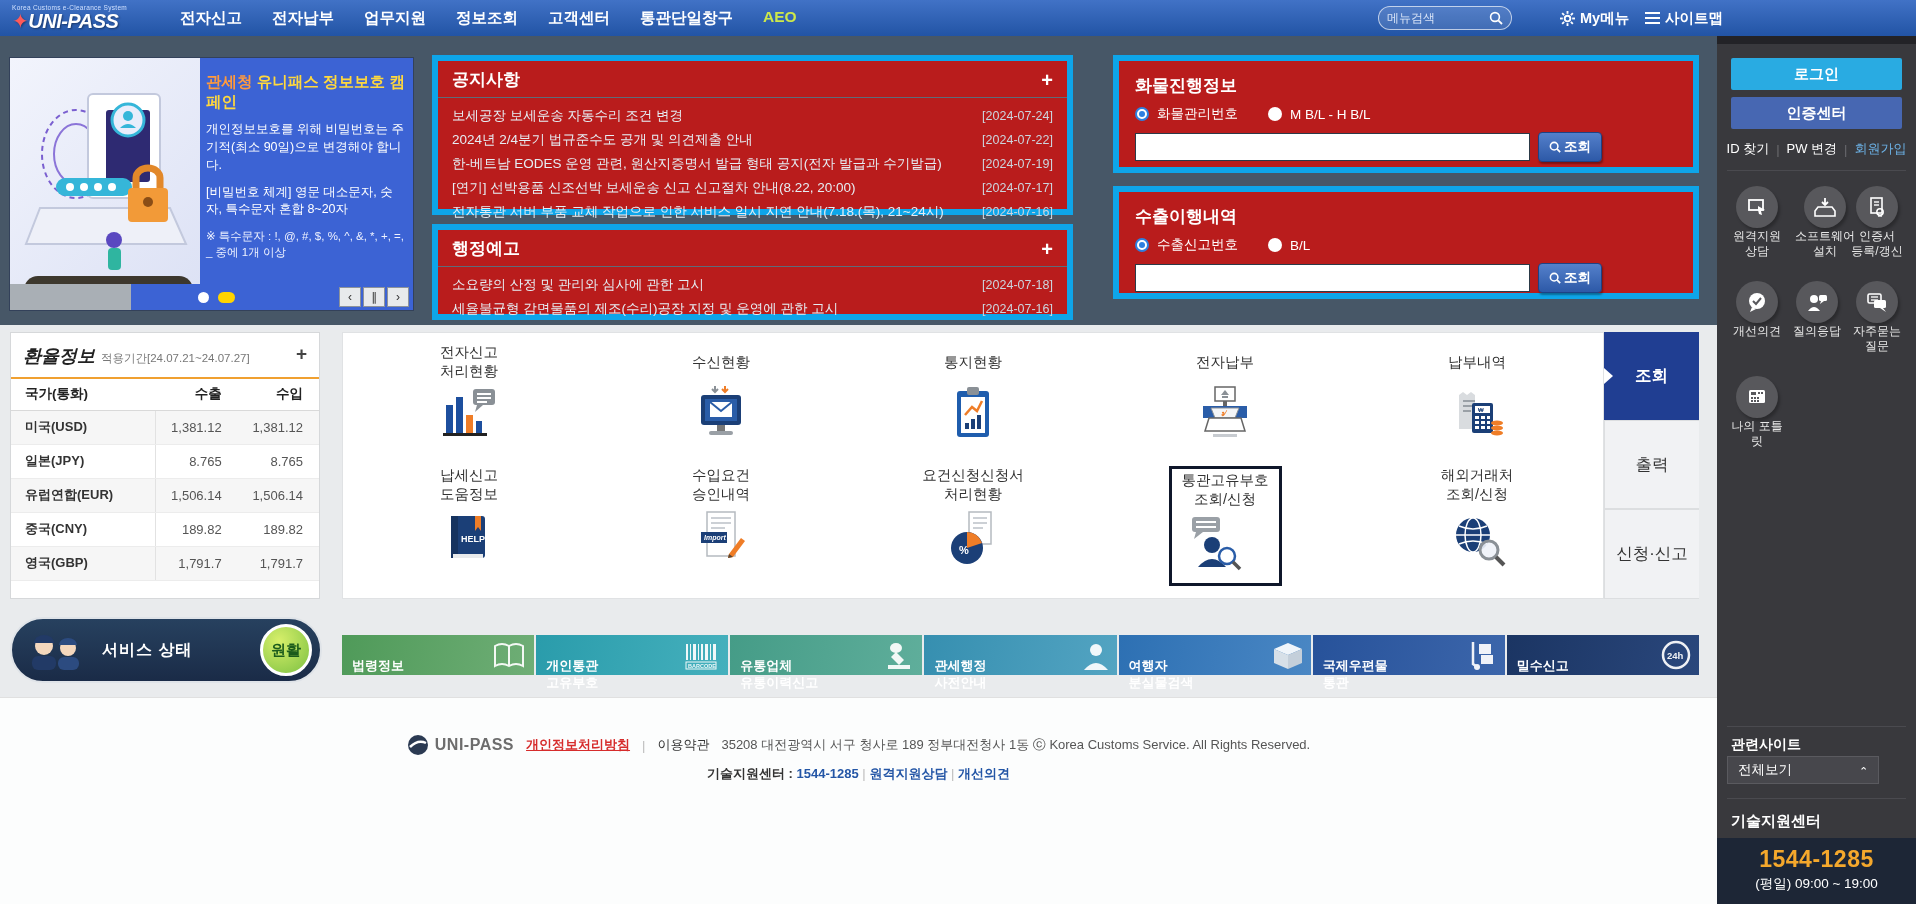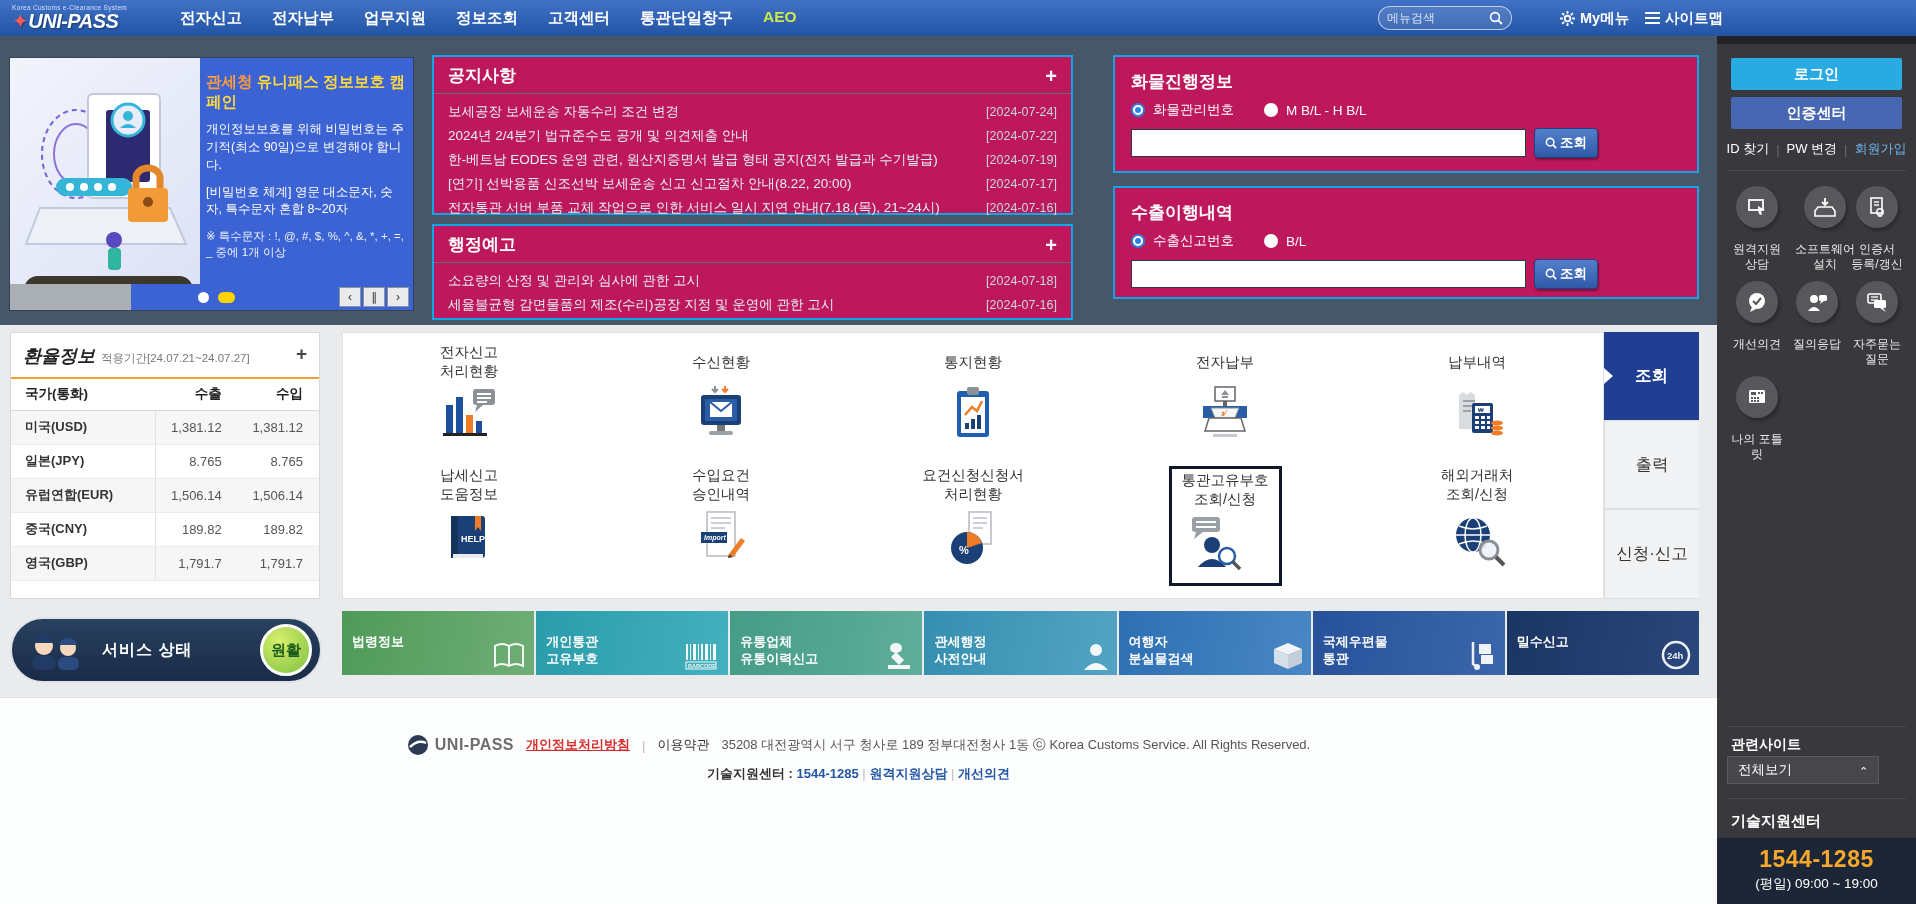--- a/index.html
+++ b/index.html
@@ -21,21 +21,21 @@
   .search-pill input { flex:1; background:transparent; border:none; outline:none; color:#fff; font-size:12px; width:90px; }
   .search-pill input::placeholder { color:#d9e4f7; }
   .toplink { position:absolute; top:0; height:36px; display:flex; align-items:center; gap:5px; color:#fff; font-size:14.5px; font-weight:bold; cursor:pointer; }
   .toplink.mymenu { left:1560px; }
   .toplink.sitemap { left:1645px; }
   .hamburger { display:inline-block; width:15px; }
   .hamburger i { display:block; height:2px; background:#fff; margin:3px 0; }
 
   
   .hero-band { left:0; top:36px; width:1717px; height:289px; background:#475767; }
-  .panel { position:absolute; background:#be185d; border:2px solid #0ea5e9; }
+  .panel { position:absolute; background:#b91c1c; border:6px solid #0ea5e9; }
   .panel-h { display:flex; align-items:center; justify-content:space-between; padding:7px 14px 6px; border-bottom:1px solid #5e6b79; }
   .panel-h .pt { color:#fff; font-size:17px; font-weight:bold; }
   .plus { color:#fff; font-size:20px; font-weight:bold; line-height:1; cursor:pointer; }
   .nlist { padding:6px 14px; }
   .nrow { display:flex; justify-content:space-between; align-items:center; height:24px; cursor:pointer; }
   .nrow .ntitle { color:#e6edf3; font-size:13.5px; overflow:hidden; white-space:nowrap; text-overflow:ellipsis; max-width:520px; }
   .nrow .ndate { color:#ccd5de; font-size:12.5px; }
 
   
   .sp-title { color:#fff; font-size:17px; font-weight:bold; padding:13px 16px 8px; }
@@ -91,21 +91,21 @@
 
   
   .side-tabs { left:1604px; top:332px; width:95px; height:267px; display:flex; flex-direction:column; }
   .stab { flex:1; display:flex; align-items:center; justify-content:center; font-size:16.5px; cursor:pointer; position:relative; }
   .stab.active { background:#203e92; color:#fff; font-weight:bold; }
   .stab.active::before { content:""; position:absolute; left:0; top:50%; margin-top:-8px; border-left:9px solid #fff; border-top:8px solid transparent; border-bottom:8px solid transparent; }
   .stab.idle { background:#f1f2f4; color:#333; border:1px solid #dcdee0; border-right:none; }
 
   
   .qstrip { left:342px; top:611px; width:1357px; height:64px; display:flex; gap:2px; }
-  .qitem { flex:1; position:relative; color:#fff; font-size:13px; font-weight:bold; padding:7px 14px 0 10px; white-space:pre-line; line-height:1.25; cursor:pointer; }
+  .qitem { flex:1; position:relative; color:#fff; font-size:13px; font-weight:bold; padding:7px 14px 0 10px; white-space:pre-line; line-height:1.25; cursor:pointer;margin-top:24px; }
   .qitem svg { position:absolute; right:8px; bottom:5px; opacity:.92; }
 
   
   .svc { left:10px; top:617px; width:312px; height:66px; border-radius:33px; background:linear-gradient(#27415f,#1a2b47); border:2px solid #dfe3e8; display:flex; align-items:center; }
   .svc-label { color:#fff; font-size:16px; font-weight:bold; margin-left:14px; letter-spacing:1px; }
   .svc-badge { position:absolute; right:8px; top:5px; width:52px; height:52px; border-radius:50%; background:radial-gradient(circle at 35% 30%,#d7ef6a,#7cc142); border:3px solid #fff; color:#1c5c1c; font-size:15px; font-weight:bold; display:flex; align-items:center; justify-content:center; }
 
   
   .footer { left:0; top:697px; width:1717px; height:207px; background:#fcfdfd; border-top:1px solid #e0e0e0; }
   .fline1 { display:flex; align-items:center; justify-content:center; gap:12px; padding-top:36px; font-size:13px; color:#555; }
@@ -124,21 +124,21 @@
   .sb-btn { position:absolute; left:14px; width:171px; height:32px; display:flex; align-items:center; justify-content:center; color:#fff; font-size:15px; font-weight:bold; cursor:pointer; border-radius:2px; }
   .sb-login { top:58px; background:#29abe2; }
   .sb-cert { top:97px; background:#4767b2; }
   .sb-idrow { position:absolute; left:0; top:140px; width:199px; display:flex; justify-content:center; gap:7px; color:#fff; font-size:13px; align-items:center; }
   .sb-idrow .sep { color:#6a6a6e; }
   .sb-idrow .signup { color:#6db3e8; cursor:pointer; }
   .sb-idrow span { cursor:pointer; }
   .sb-div { position:absolute; left:10px; width:179px; border-top:1px solid #4a4a4f; }
   .shortcut { position:absolute; width:64px; text-align:center; cursor:pointer; }
   .sc-circle { width:42px; height:42px; border-radius:50%; background:#58585c; margin:0 auto; display:flex; align-items:center; justify-content:center; box-shadow:2px 3px 3px rgba(0,0,0,.25); }
-  .sc-label { margin-top:14px; color:#e8e8e8; font-size:12px; line-height:1.25; white-space:pre-line; }
+  .sc-label { margin-top:1px; color:#e8e8e8; font-size:12px; line-height:1.25; white-space:pre-line; }
   .sb-related-title { position:absolute; left:14px; top:736px; color:#fff; font-size:14px; font-weight:bold; }
   .sb-select { position:absolute; left:10px; top:756px; width:152px; height:28px; background:#47474c; border:1px solid #5a5a5f; color:#fff; font-size:13.5px; display:flex; align-items:center; justify-content:space-between; padding:0 10px; cursor:pointer; }
   .sb-tech-title { position:absolute; left:14px; top:812px; color:#fff; font-size:15px; font-weight:bold; }
   .sb-phonebox { position:absolute; left:0; top:838px; width:199px; height:66px; background:#1d2636; text-align:center; }
   .sb-phone { color:#f5a82c; font-size:23px; font-weight:bold; margin-top:8px; letter-spacing:.5px; }
   .sb-hours { color:#fff; font-size:13.5px; margin-top:2px; }
   .chev { color:#fff; font-size:11px; transform:rotate(180deg); }
 </style>
 </head>
 <body>

